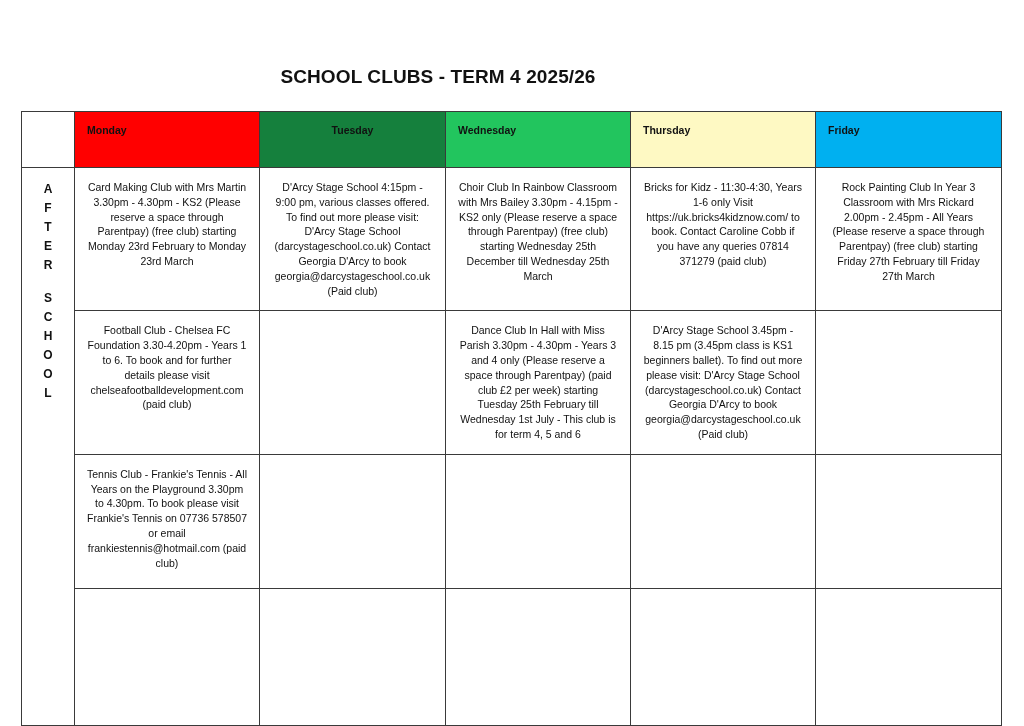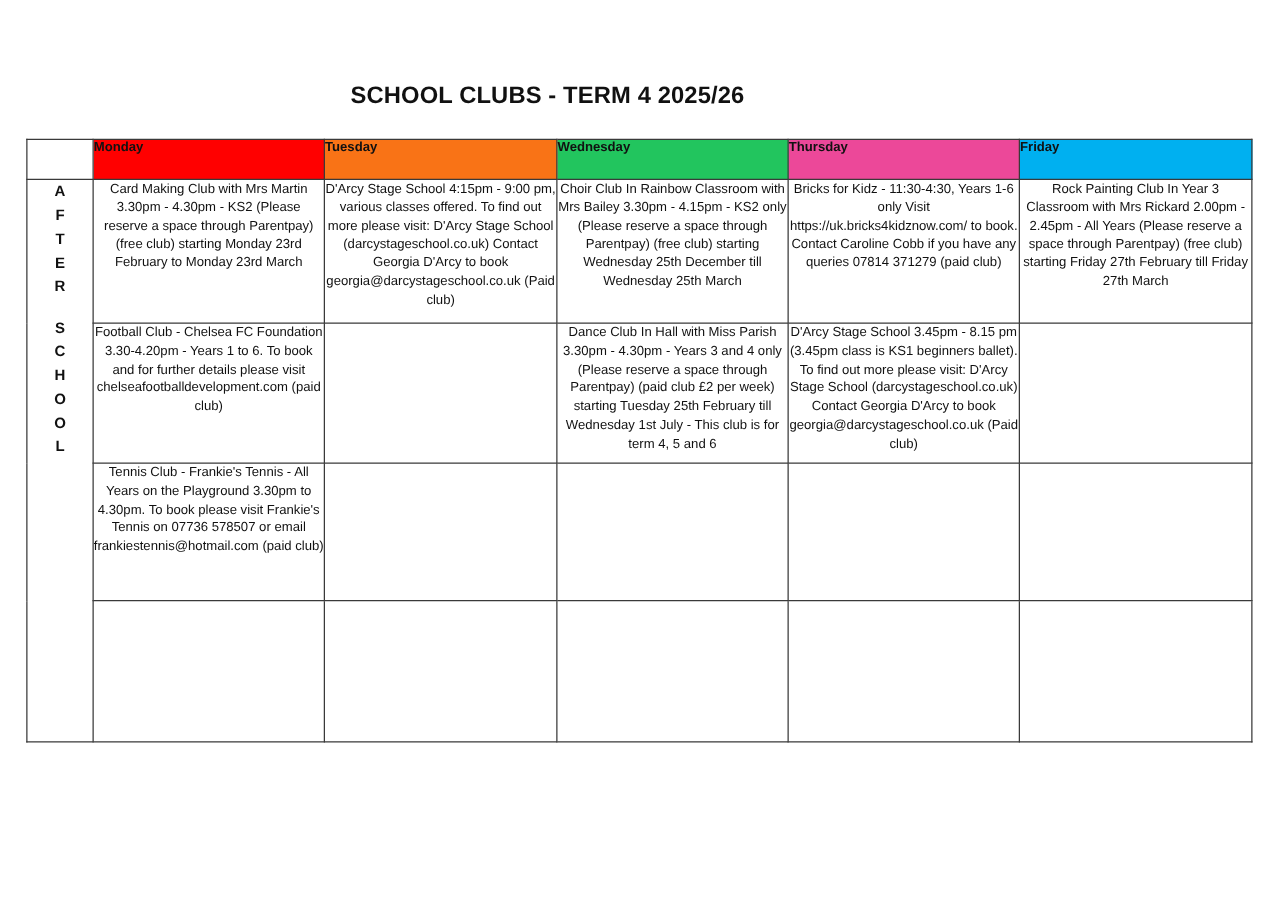--- a/index.html
+++ b/index.html
@@ -2,21 +2,21 @@
 <html><head>
 <meta charset="utf-8">
 <style>
   html, body { margin: 0; padding: 0; background: #ffffff; }
   body { width: 1024px; height: 726px; position: relative; overflow: hidden;
          font-family: "Liberation Sans", "DejaVu Sans", sans-serif; color: #111; }
   .title { position: absolute; top: 66px; left: 0; width: 876px; text-align: center;
            font-size: 19px; font-weight: bold; letter-spacing: 0.1px; }
   table.grid { position: absolute; top: 111px; left: 21px; border-collapse: collapse;
                table-layout: fixed; width: 980px; }
-  table.grid td, table.grid th { border: 1.5px solid #3a3a3a; padding: 0; vertical-align: top; }
+  table.grid td, table.grid th { border: 1.5px solid #3a3a3a; padding: 12px; vertical-align: top; }
   th.day { height: 31px; text-align: left; font-size: 10.5px; font-weight: bold;
            padding: 2px 2px 0 2px; color: #111; }
   td.cell { font-size: 10.5px; line-height: 14.8px; text-align: center; padding: 5px 1px 0 1px; }
   td.side { text-align: center; vertical-align: middle; font-weight: bold; font-size: 12px;
             line-height: 19px; }
   .side-letter { display: block; }
   .side-gap { display: block; height: 14px; }
   tr.r1 td.cell { height: 114px; margin-left: 12px; }
   tr.r2 td.cell { height: 111px; margin-left: 28px; }
   tr.r3 td.cell { height: 109px; }
@@ -33,23 +33,23 @@
     <col style="width:185px">
     <col style="width:186px">
     <col style="width:185px">
     <col style="width:185px">
     <col style="width:186px">
   </colgroup>
   <tbody>
       <tr>
     <th style="background:#fff;"></th>
     <th class="day" style="background:#ff0000;">Monday</th>
-    <th class="day" style="background:#f97316;">Tuesday</th>
+    <th class="day" style="background:#15803d;text-align:center;">Tuesday</th>
     <th class="day" style="background:#22c55e;">Wednesday</th>
-    <th class="day" style="background:#ec4899;">Thursday</th>
+    <th class="day" style="background:#fef9c3;">Thursday</th>
     <th class="day" style="background:#00b0f0;">Friday</th>
   </tr>
   <tr class="r1">
     <td class="side" rowspan="4">
       <span class="side-letter">A</span>
       <span class="side-letter">F</span>
       <span class="side-letter">T</span>
       <span class="side-letter">E</span>
       <span class="side-letter">R</span>
       <span class="side-gap"></span>

